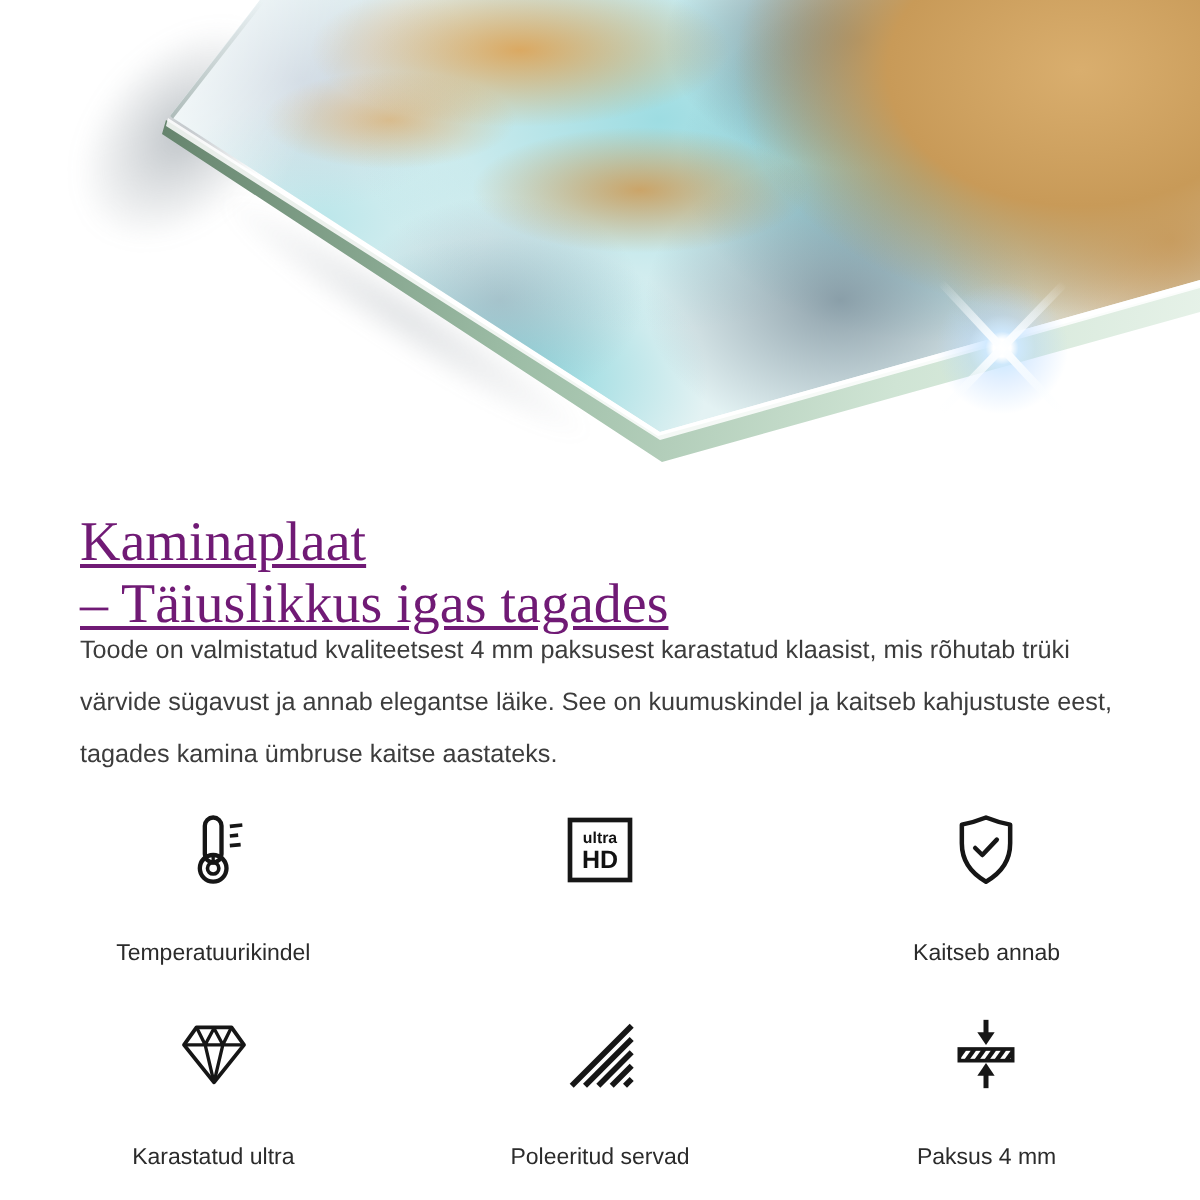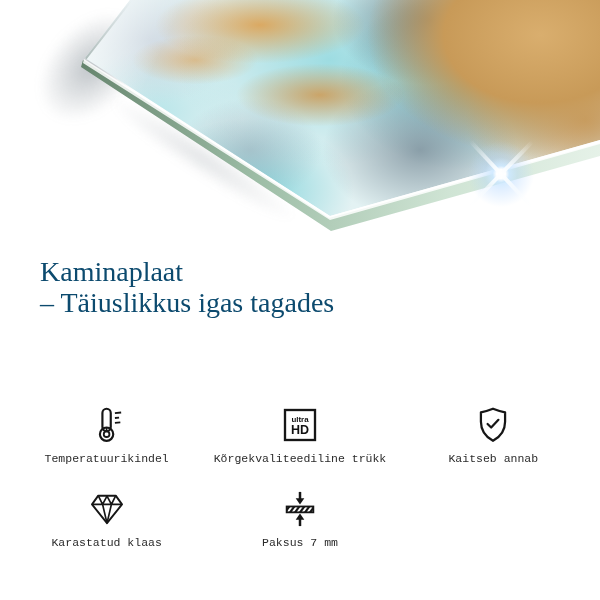--- a/index.html
+++ b/index.html
@@ -42,34 +42,34 @@
     background:linear-gradient(90deg, rgba(120,140,135,0.55), rgba(160,180,175,0));transform:rotate(-52deg);}
   .sparkle{position:absolute;left:456px;top:129px;width:90px;height:90px;pointer-events:none;
     background:radial-gradient(circle at 50% 50%, #ffffff 0%, #ffffff 7%, rgba(205,232,255,0.9) 13%, rgba(175,212,255,0.35) 26%, rgba(175,212,255,0) 52%);}
   .sparkle::before,.sparkle::after{content:"";position:absolute;left:0;top:43px;width:90px;height:4px;border-radius:3px;
     background:linear-gradient(90deg, rgba(255,255,255,0) 0%, rgba(250,253,255,0.95) 42%, #ffffff 50%, rgba(250,253,255,0.95) 58%, rgba(255,255,255,0) 100%);}
   .sparkle::before{transform:rotate(47deg);}
   .sparkle::after{transform:rotate(-46deg);}
 
   
   .title{position:absolute;left:40px;top:237px;font-family:"Liberation Serif","DejaVu Serif",serif;
-    font-size:28px;line-height:31px;color:#0c4a6e;font-weight:400;}
+    font-size:28px;line-height:31px;color:#701a75;font-weight:400;text-decoration:underline;}
   .title span{display:block;}
   .intro{position:absolute;left:40px;top:312px;width:537px;margin:0;
     font-size:12.6px;line-height:26px;color:#3c3c3c;}
 
   
   .features{position:absolute;left:10px;top:405px;width:580px;display:grid;
     grid-template-columns:repeat(3,1fr);row-gap:23px;}
   .feature{display:flex;flex-direction:column;align-items:center;}
   .ficon{width:40px;height:40px;display:block;}
   .ficon .st{stroke:#161616;fill:none;}
   .ficon .fl{fill:#161616;stroke:none;}
   .ficon text{fill:#111111;font-family:"Liberation Sans","DejaVu Sans",sans-serif;font-weight:bold;}
-  .flabel{margin-top:7px;font-size:11.5px;line-height:14px;color:#2b2b2b;text-align:center;font-family:Liberation Mono, monospace;}
+  .flabel{margin-top:25px;font-size:11.5px;line-height:14px;color:#2b2b2b;text-align:center;}
 </style>
 </head>
 <body>
 
 <div class="page">
 
   <div class="hero">
     <div class="panel-shadow"></div>
     <div class="panel-shadow-2"></div>
     <div class="panel-art"></div>
@@ -77,20 +77,21 @@
     <div class="panel-edge-highlight"></div>
     <div class="panel-side-line"></div>
     <div class="sparkle"></div>
   </div>
 
   <h1 class="title">
     <span>Kaminaplaat</span>
     <span>– Täiuslikkus igas tagades</span>
   </h1>
 
+  <p class="intro">Toode on valmistatud kvaliteetsest 4 mm paksusest karastatud klaasist, mis rõhutab trüki värvide sügavust ja annab elegantse läike. See on kuumuskindel ja kaitseb kahjustuste eest, tagades kamina ümbruse kaitse aastateks.</p>
 
   <div class="features">
 
     <div class="feature">
       <svg class="ficon" viewBox="0 0 48 48">
         <rect class="st" x="18.5" y="4.5" width="10" height="27" rx="5" stroke-width="2.6"></rect>
         <circle class="st" cx="23.5" cy="35" r="8" stroke-width="2.6"></circle>
         <circle class="st" cx="23.5" cy="35" r="3.4" stroke-width="2.2"></circle>
         <line class="st" x1="23.5" y1="27" x2="23.5" y2="31.6" stroke-width="2"></line>
         <line class="st" x1="33.5" y1="9.8" x2="41" y2="9" stroke-width="2.2"></line>
@@ -99,39 +100,48 @@
       </svg>
       <div class="flabel">Temperatuurikindel</div>
     </div>
 
     <div class="feature">
       <svg class="ficon" viewBox="0 0 48 48">
         <rect class="st" x="6" y="6" width="36" height="36" stroke-width="2.8"></rect>
         <text x="24" y="20" font-size="9.5" text-anchor="middle">ultra</text>
         <text x="24" y="34.5" font-size="15" text-anchor="middle">HD</text>
       </svg>
-      <div class="flabel">Kõrgekvaliteediline trükk</div>
     </div>
 
     <div class="feature">
       <svg class="ficon" viewBox="0 0 48 48">
         <path class="st" stroke-width="2.7" stroke-linejoin="round" d="M24 4.5 C29 6.5 34 7.9 38.5 8.8 L38.5 20 C38.5 31 32 38.5 24 43 C16 38.5 9.5 31 9.5 20 L9.5 8.8 C14 7.9 19 6.5 24 4.5 Z"></path>
         <path class="st" stroke-width="2.7" stroke-linecap="round" stroke-linejoin="round" d="M17.5 22.8 L21.8 27 L30.5 17.8"></path>
       </svg>
       <div class="flabel">Kaitseb annab</div>
     </div>
 
     <div class="feature">
       <svg class="ficon" viewBox="0 0 48 48">
         <path class="st" stroke-width="2.3" stroke-linejoin="round" d="M13.5 8 L34.5 8 L42 18.5 L24 41 L6 18.5 Z"></path>
         <path class="st" stroke-width="2" stroke-linejoin="round" d="M6 18.5 L42 18.5 M13.5 8 L18.7 18.5 L24 8.6 L29.3 18.5 L34.5 8 M18.7 18.5 L24 41 M29.3 18.5 L24 41"></path>
       </svg>
-      <div class="flabel">Karastatud klaas</div>
+      <div class="flabel">Karastatud ultra</div>
     </div>
 
+    <div class="feature">
+      <svg class="ficon" viewBox="0 0 48 48">
+        <line class="st" x1="7" y1="43" x2="43" y2="7" stroke-width="3.4"></line>
+        <line class="st" x1="15" y1="43" x2="43" y2="15" stroke-width="3.4"></line>
+        <line class="st" x1="23" y1="43" x2="43" y2="23" stroke-width="3.4"></line>
+        <line class="st" x1="31" y1="43" x2="43" y2="31" stroke-width="3.4"></line>
+        <line class="st" x1="39" y1="43" x2="43" y2="39" stroke-width="3.4"></line>
+      </svg>
+      <div class="flabel">Poleeritud servad</div>
+    </div>
 
     <div class="feature">
       <svg class="ficon" viewBox="0 0 48 48">
         <defs>
             <clipPath id="barclip">
               <rect x="8" y="21" width="32" height="7"></rect>
             </clipPath>
           </defs>
         <g clip-path="url(#barclip)">
           <line class="st" x1="4" y1="31" x2="14" y2="17" stroke-width="2.6"></line>
@@ -140,17 +150,17 @@
           <line class="st" x1="22" y1="31" x2="32" y2="17" stroke-width="2.6"></line>
           <line class="st" x1="28" y1="31" x2="38" y2="17" stroke-width="2.6"></line>
           <line class="st" x1="34" y1="31" x2="44" y2="17" stroke-width="2.6"></line>
         </g>
         <rect class="st" x="8" y="21" width="32" height="7" stroke-width="2.2"></rect>
         <line class="st" x1="24" y1="3.5" x2="24" y2="12" stroke-width="3"></line>
         <polygon class="fl" points="18.8,11 29.2,11 24,18.6"></polygon>
         <line class="st" x1="24" y1="44.5" x2="24" y2="36" stroke-width="3"></line>
         <polygon class="fl" points="18.8,37 29.2,37 24,29.4"></polygon>
       </svg>
-      <div class="flabel">Paksus 7 mm</div>
+      <div class="flabel">Paksus 4 mm</div>
     </div>
 
   </div>
 </div>
 
 </body></html>

